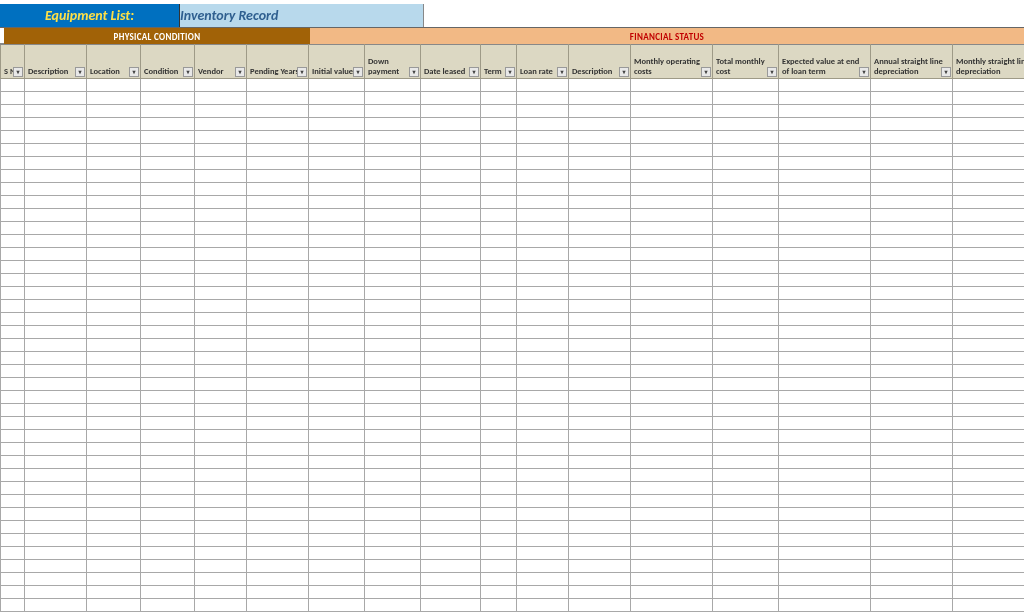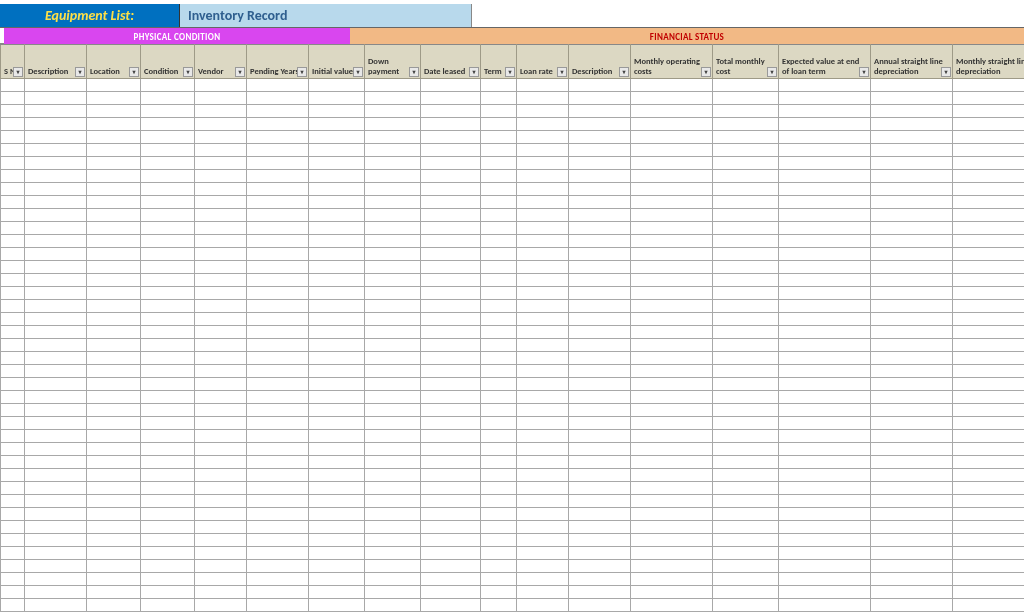--- a/index.html
+++ b/index.html
@@ -23,40 +23,40 @@
     color: #fde047;
     font-weight: bold;
     font-size: 14px;
     font-style: italic;
     display: flex;
     align-items: center;
     justify-content: center;
     border-right: 1px solid #333;
   }
   .title-right {
-    width: 292px;
+    width: 244px;
     background: #b8d9ec;
     color: #2f5f8f;
     font-weight: bold;
     font-size: 14px;
+    font-style: italic;
     display: flex;
     align-items: center;
-    padding-left: 8px;
     border-right: 1px solid #888;
   }
   .section-row {
     display: flex;
     height: 16px;
     font-size: 10px;
     font-weight: bold;
   }
   .section-left-gap { width: 4px; background: #fff; border-bottom: 1px solid #888;}
   .section-physical {
-    width: 346px;
-    background: #d946ef;
+    width: 306px;
+    background: #a16207;
     color: #fff;
     text-align: center;
     display: flex;
     align-items: center;
     justify-content: center;
     font-size: 9px;
     letter-spacing: 0.3px;
   }
   .section-financial {
     flex: 1;

